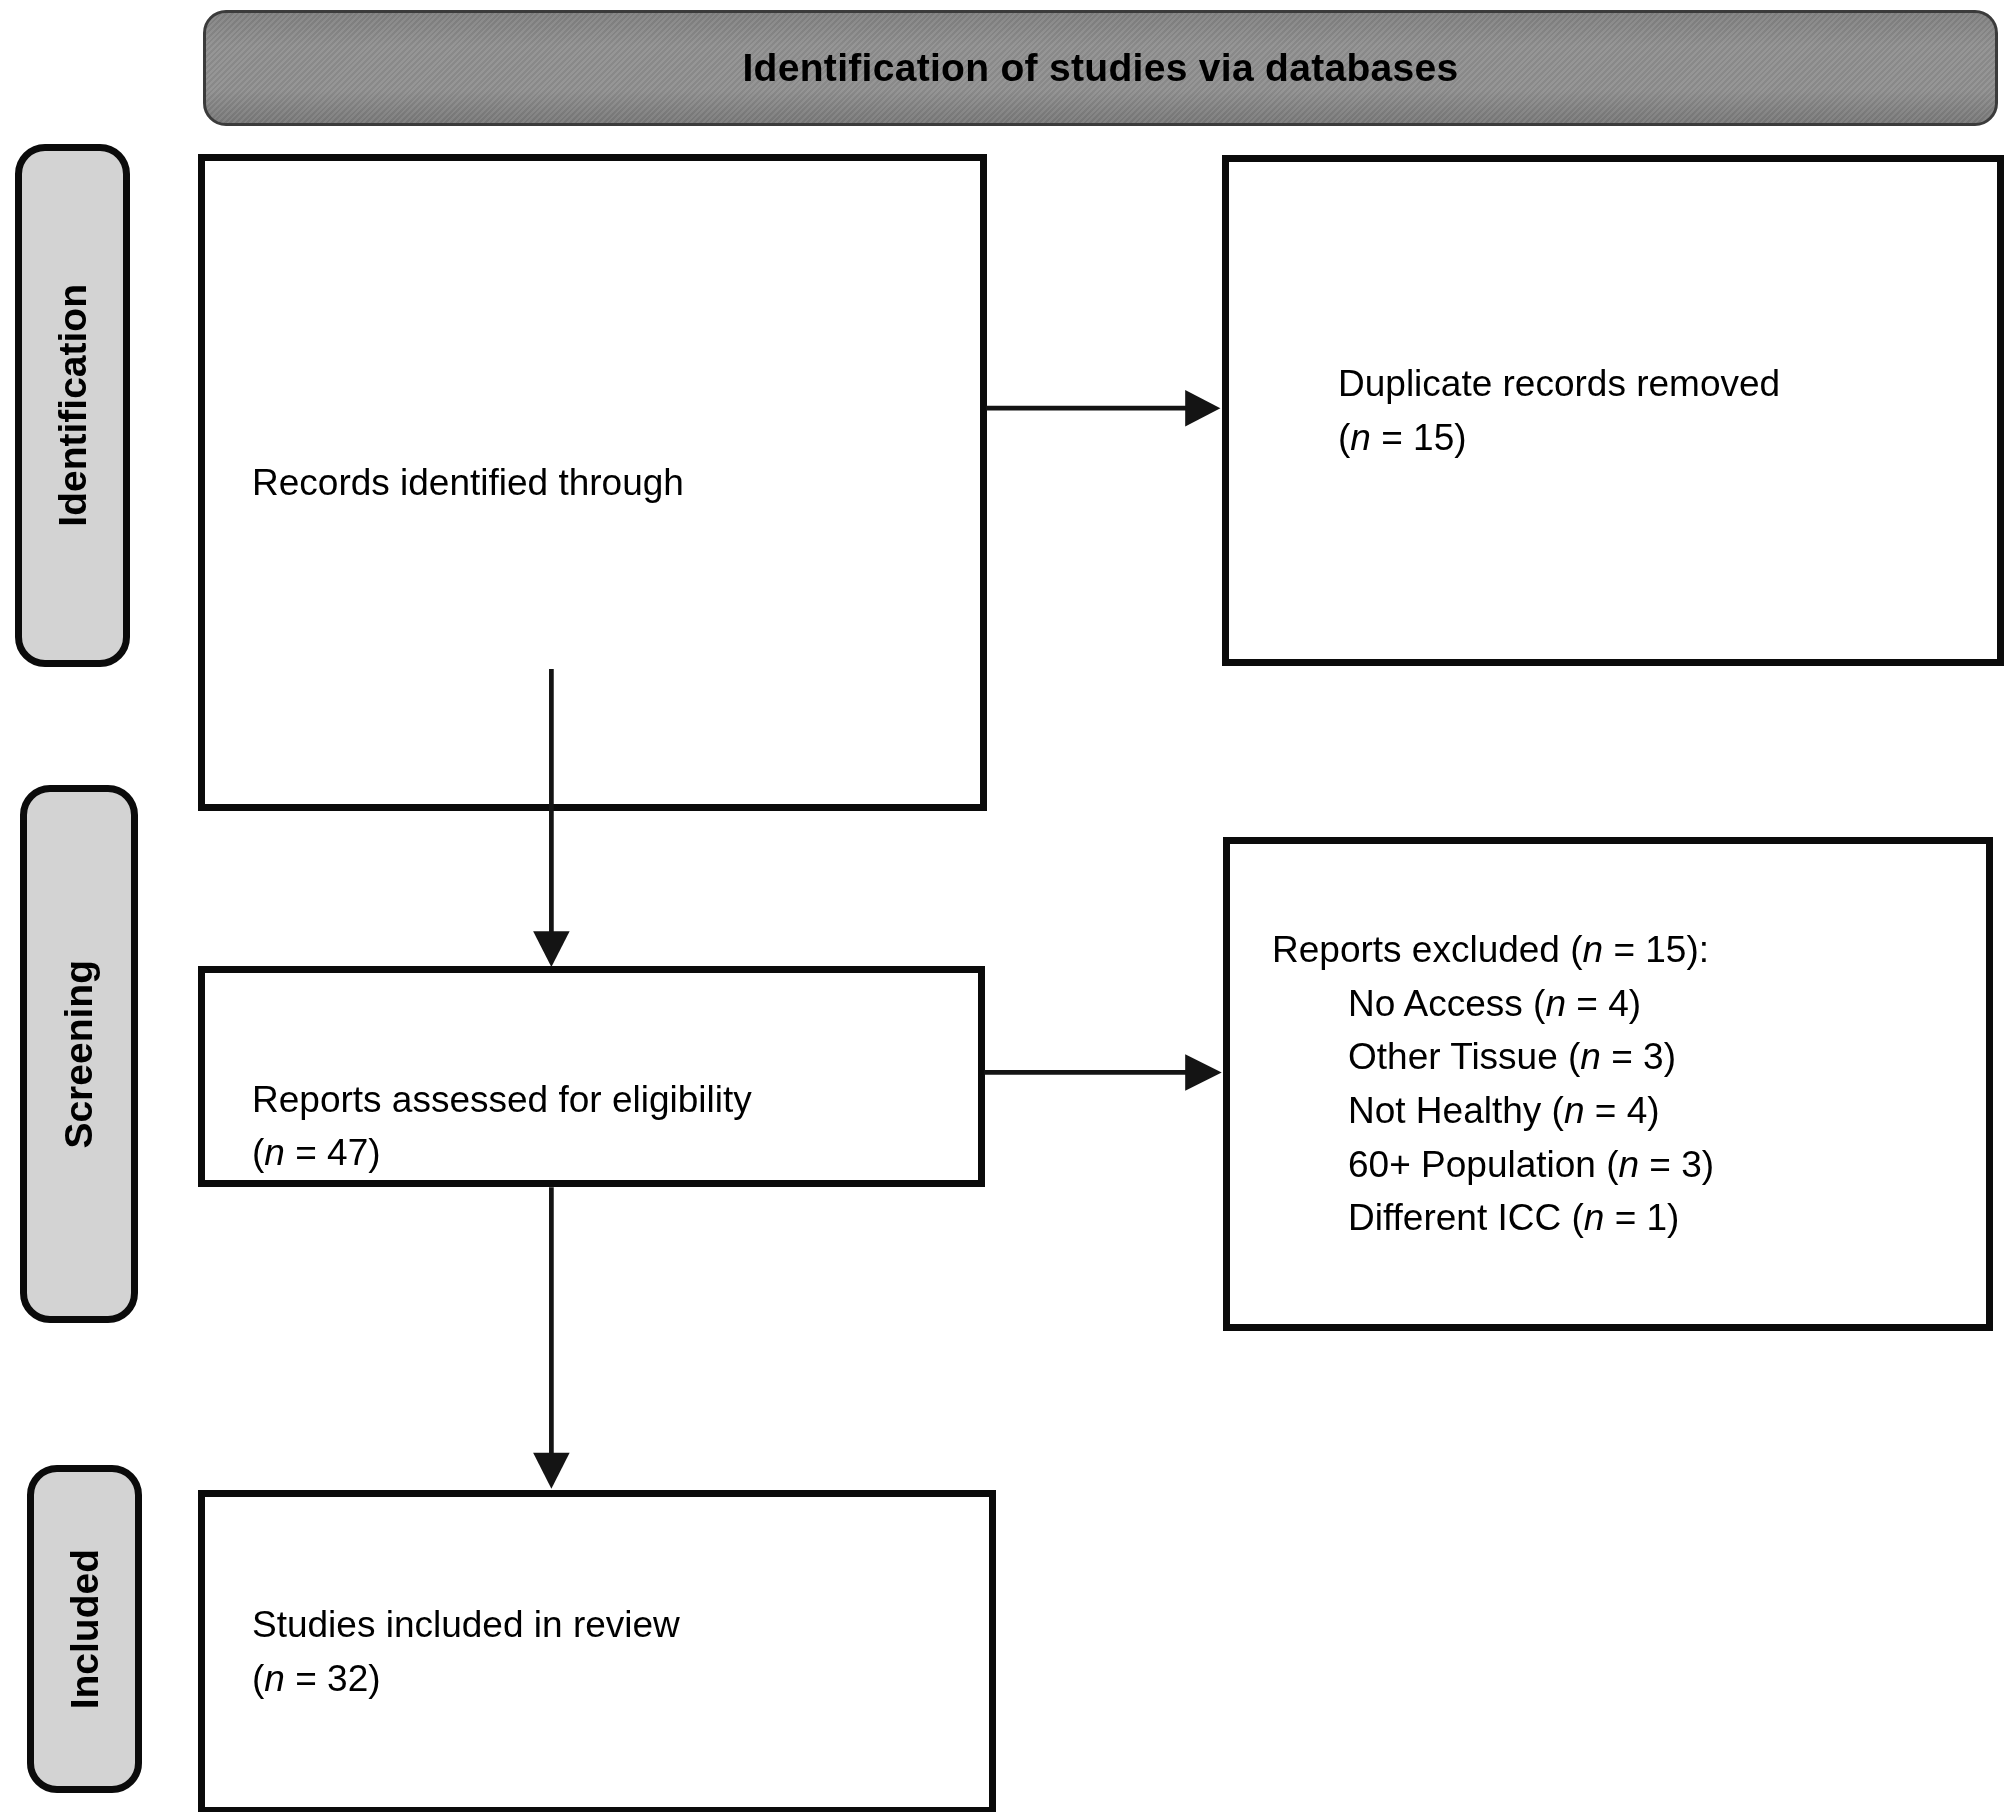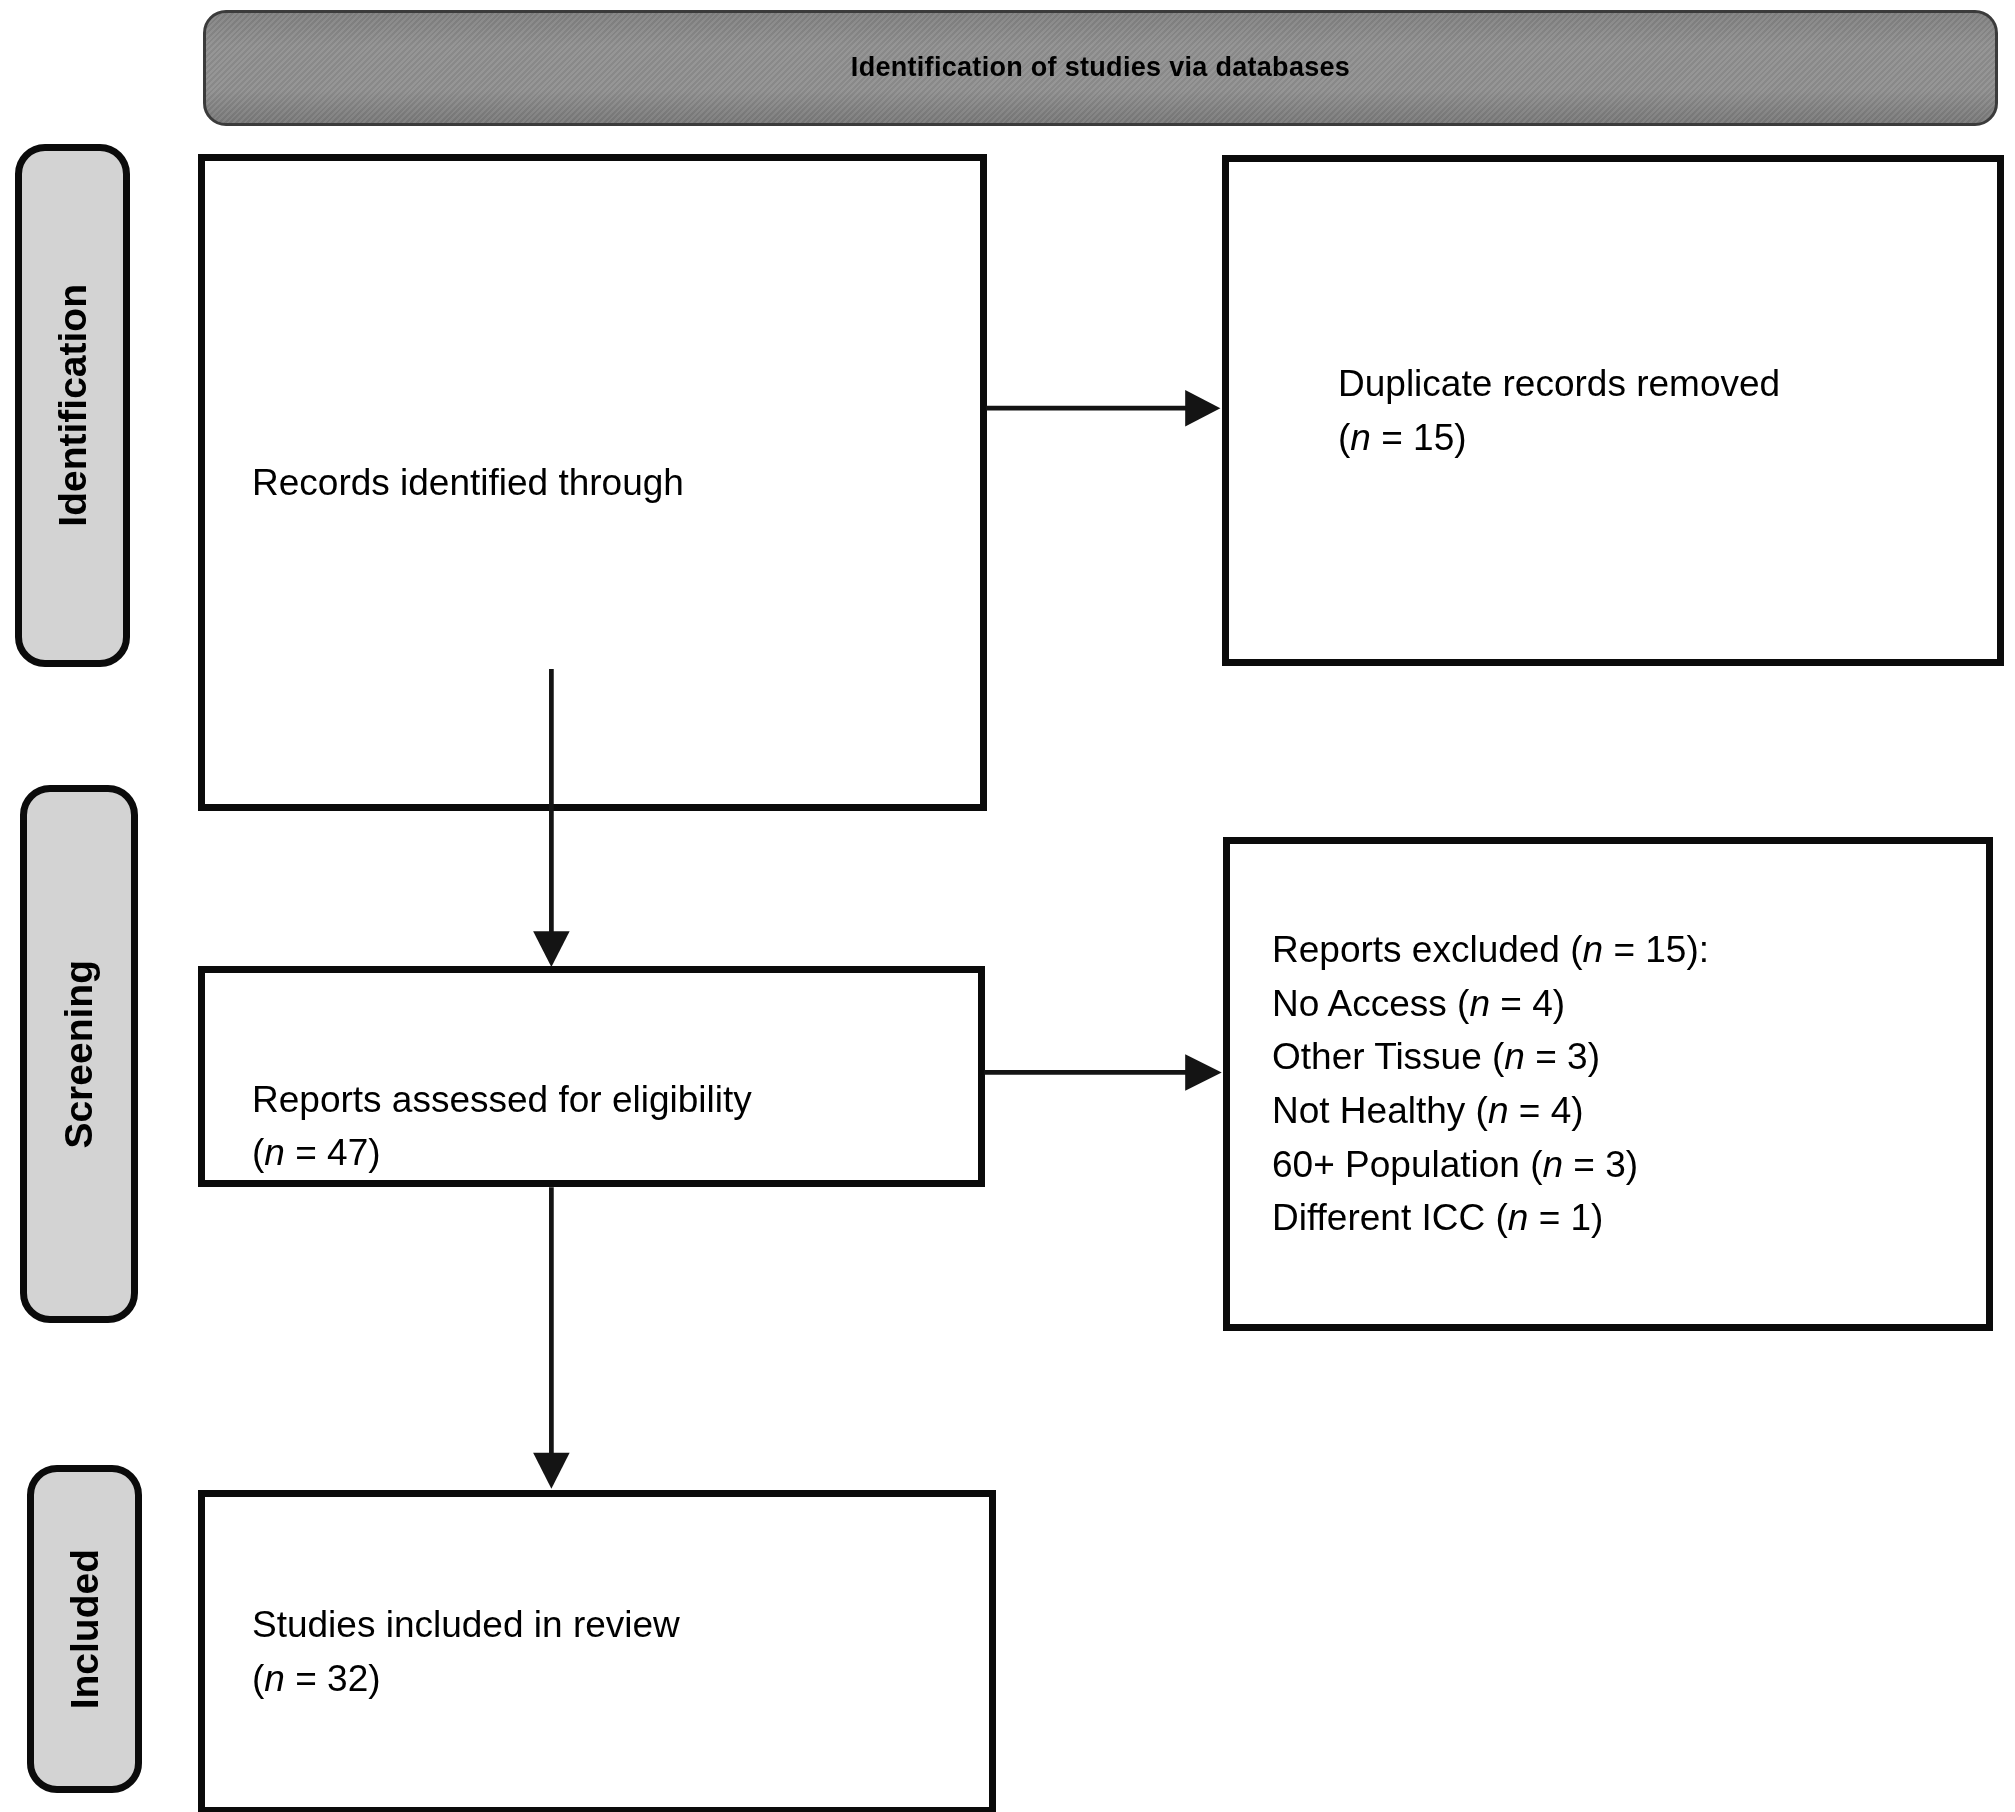--- a/index.html
+++ b/index.html
@@ -17,21 +17,21 @@
   .banner{
     position:absolute;left:203px;top:9.5px;width:1795px;height:116px;
     background:
       repeating-linear-gradient(135deg, rgba(255,255,255,0.05) 0 2px, rgba(0,0,0,0.05) 2px 4px),
       linear-gradient(180deg,#828282 0%, #909090 30%, #909090 70%, #7a7a7a 100%);
     background-color:var(--banner_fill);
     border:3.4px solid var(--banner_border);
     border-radius:23px;
     display:flex;align-items:center;justify-content:center;
   }
-  .banner-text{font-weight:bold;font-size:27px;letter-spacing:0.3px;}
+  .banner-text{font-weight:bold;font-size:39px;letter-spacing:0.3px;}
 
   
   .stage{
     position:absolute;background:var(--stage_fill);
     border:7.4px solid var(--stage_border);border-radius:30px;
     display:flex;align-items:center;justify-content:center;
   }
   .vtext{
     writing-mode:vertical-rl;transform:rotate(180deg);
     font-weight:bold;font-size:39px;white-space:nowrap;
@@ -46,21 +46,21 @@
     border:7.4px solid var(--box_border);
     display:flex;flex-direction:column;justify-content:center;
     font-size:37px;line-height:1.45;
   }
   .box .line{white-space:nowrap;}
   #box-records   {left:198px; top:154px;  width:789px;height:657px;padding-left:47px;padding-right:13.5px;}
   #box-duplicates{left:1222px;top:155px;  width:782px;height:511px;padding-left:109px;padding-right:12px;}
   #box-assessed  {left:198px; top:966px; width:787px;height:221px;padding-left:47px;padding-right:11px;justify-content:flex-end;}
   #box-excluded  {left:1223px;top:837px; width:770px;height:494px;padding-left:42px;padding-right:13.5px;}
   #box-included  {left:198px; top:1490px; width:798px;height:324px;padding-left:47px;padding-right:13.5px;}
-  .indent{}
+  .indent{margin-left:76px;}
 
   .arrows{position:absolute;left:0;top:0;width:2015px;height:1813px;}
 </style>
 </head>
 <body>
 
 <div id="canvas">
 
   <div class="banner">
     <span class="banner-text">Identification of studies via databases</span>

